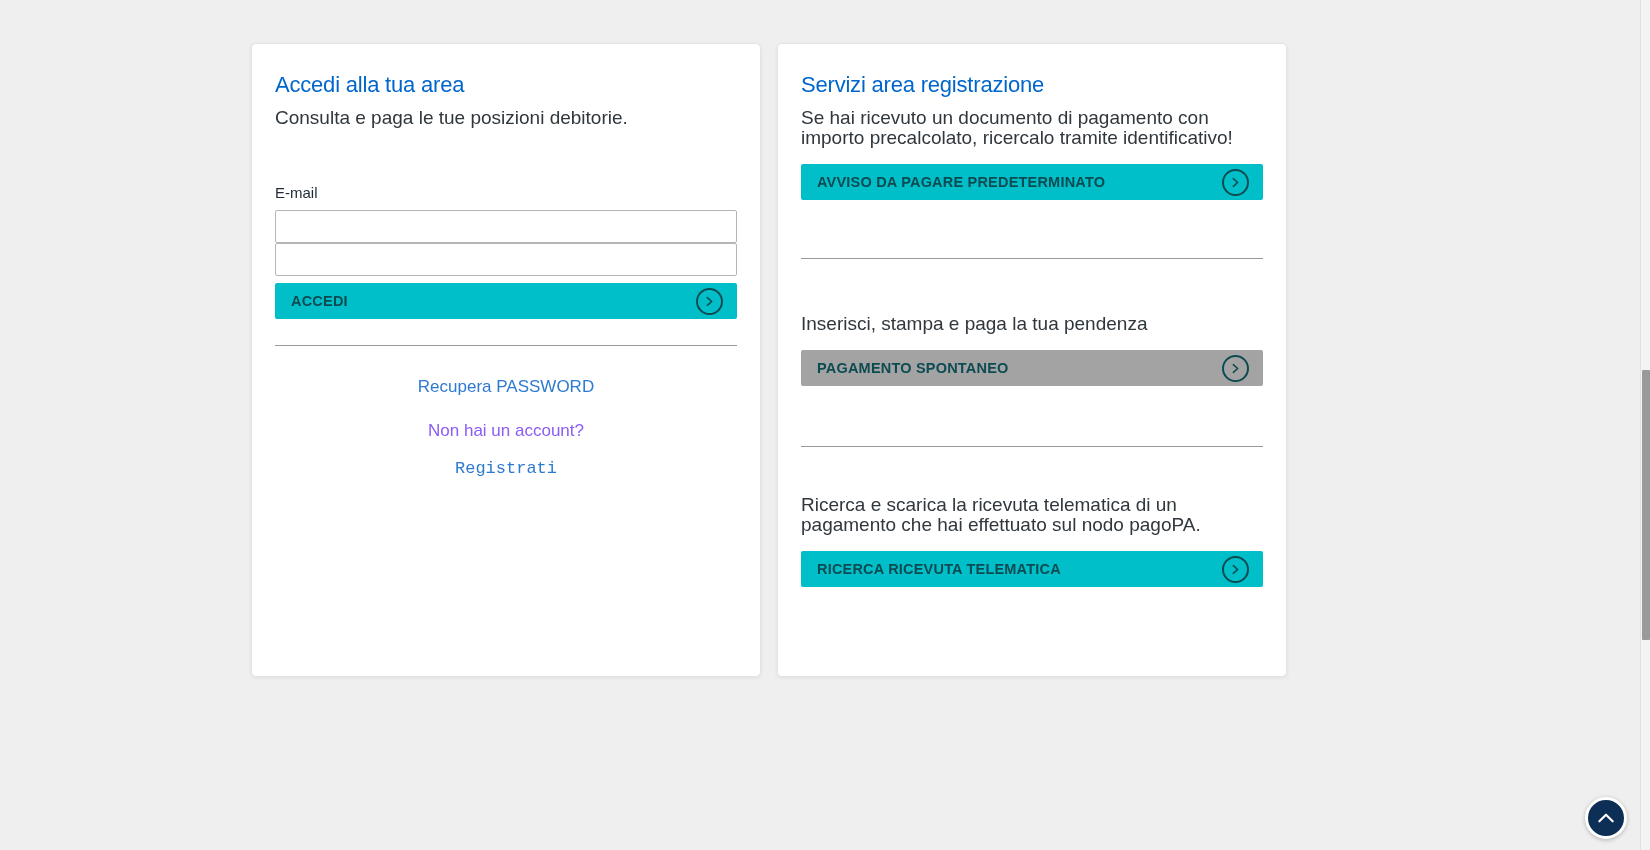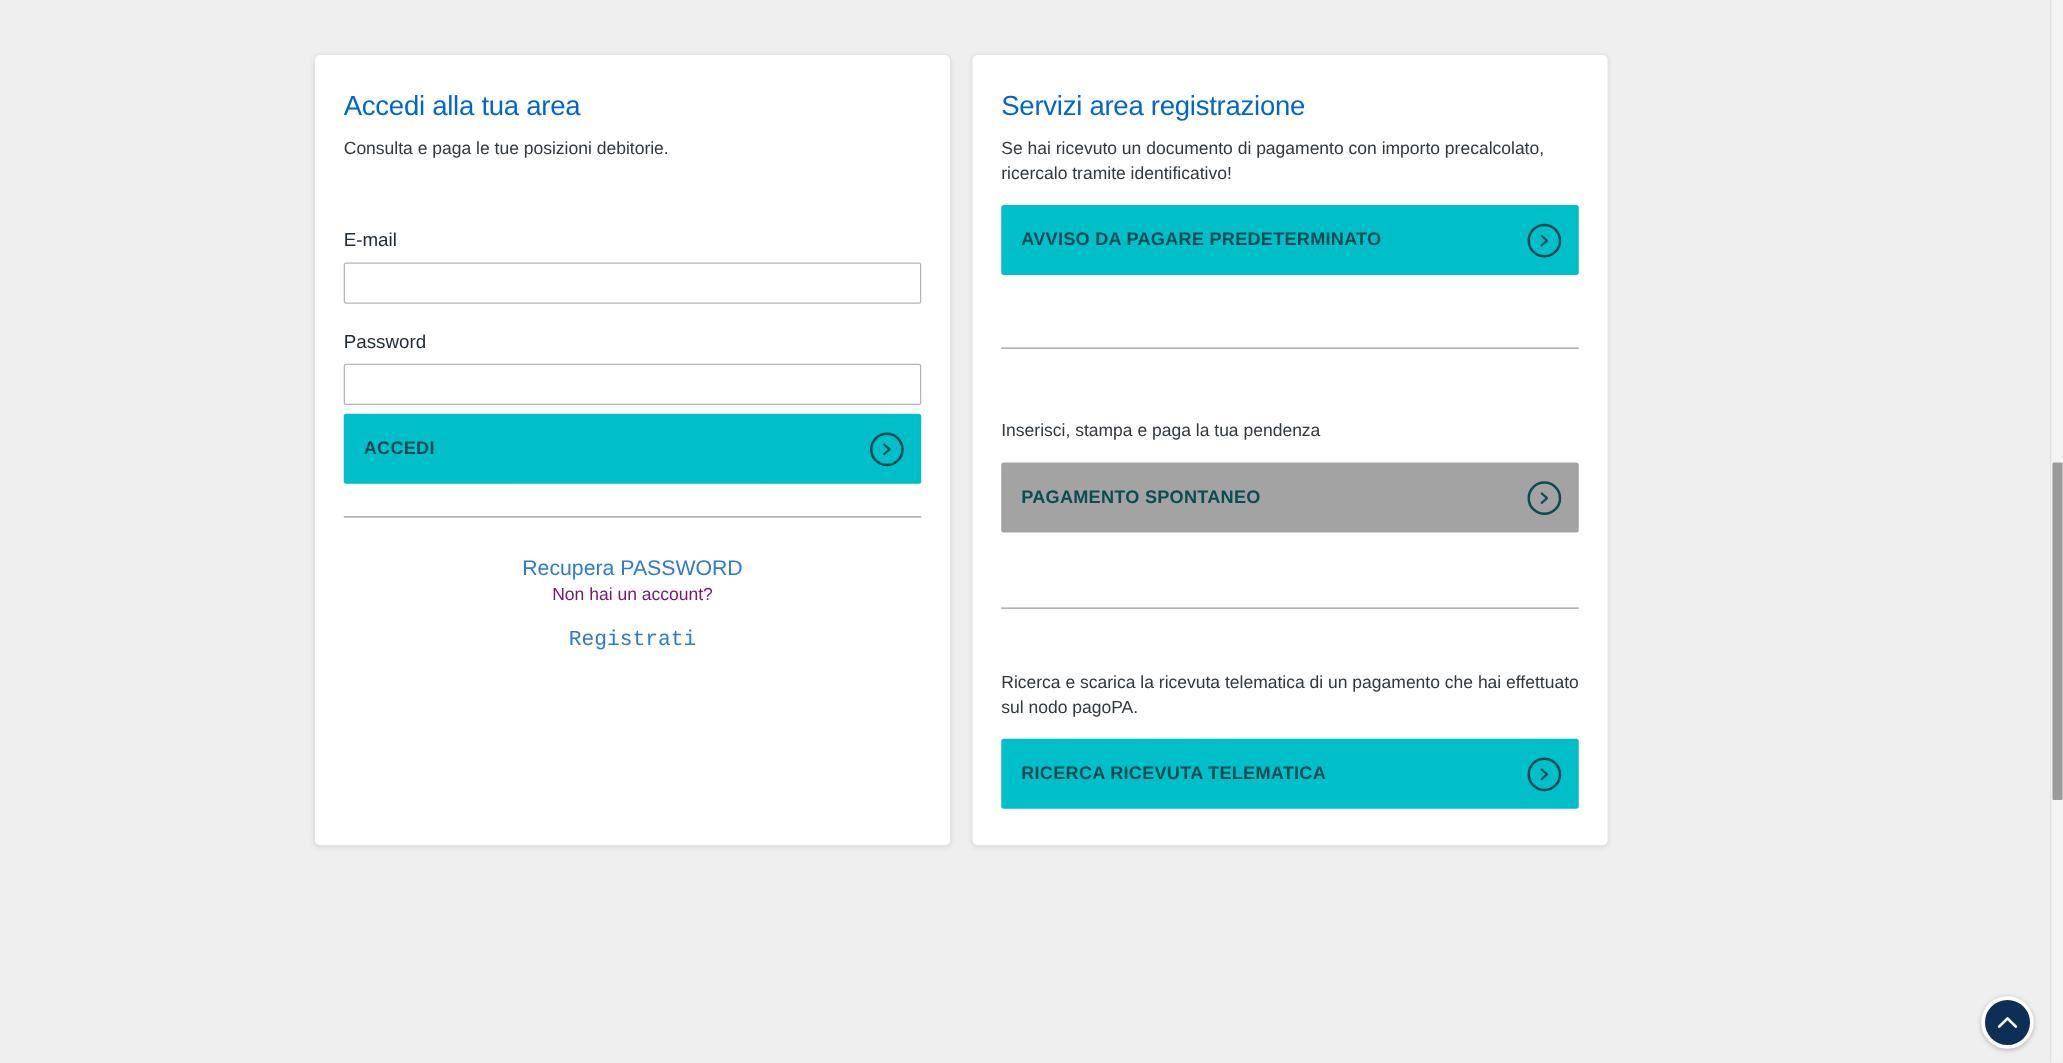--- a/index.html
+++ b/index.html
@@ -28,21 +28,21 @@
   }
   h2.card-title {
     color: #0066cc;
     font-size: 22px;
     line-height: 27px;
     font-weight: 400;
     letter-spacing: -0.2px;
     margin-bottom: 10px;
   }
   .card-subtitle, .section-desc {
-    font-size: 14px;
+    font-size: 19px;
     line-height: 20px;
     color: #30373d;
   }
   
   .field-label {
     display: block;
     font-size: 15px;
     line-height: 22px;
     color: #1f2933;
     margin-bottom: 6px;
@@ -56,21 +56,21 @@
     border-radius: 2px;
     background: #ffffff;
     font-size: 14px;
     padding: 0 10px;
     color: #30373d;
     outline: none;
   }
   
   .btn-action {
     width: 100%;
-    height: 56px;
+    height: 36px;
     border: none;
     border-radius: 2px;
     background: #00bfc8;
     color: #0d4b52;
     display: flex;
     align-items: center;
     justify-content: space-between;
     padding: 0 14px 0 16px;
     font-family: "Liberation Sans", sans-serif;
     font-size: 14.5px;
@@ -101,24 +101,24 @@
   .link {
     display: inline-block;
     color: #2e7ad1;
     font-size: 17px;
     line-height: 22px;
     text-decoration: none;
     cursor: pointer;
   }
   .link-recover { margin-top: 30px; }
   .no-account {
-    font-size: 14px;
+    font-size: 17px;
     line-height: 18px;
-    color: #701a75;
-    margin-top: 0;
+    color: #8b5cf6;
+    margin-top: 24px;
   }
   .link-register { margin-top: 18px; font-family: Liberation Mono, monospace; }
   
   .services-card .section-desc.first { margin-bottom: 16px; }
   .btn-avviso { margin-top: 0; }
   .svc-divider {
     border: none;
     border-top: 1px solid #999999;
   }
   .svc-divider.d1 { margin-top: 58px; margin-bottom: 55px; }
@@ -167,21 +167,20 @@
 
 <main class="cards">
 
   <section class="card login-card">
     <h2 class="card-title">Accedi alla tua area</h2>
     <p class="card-subtitle">Consulta e paga le tue posizioni debitorie.</p>
 
     <label class="field-label email">E-mail</label>
     <input type="email" class="text-input" value="" style="">
 
-    <label class="field-label password">Password</label>
     <input type="password" class="text-input" value="" style="">
 
     <button class="btn-action btn-accedi">
       <span>ACCEDI</span>
       <span class="arrow-circle">
         <svg width="13" height="13" viewBox="0 0 24 24" fill="none" stroke="#0d4b52" stroke-width="3" stroke-linecap="round" stroke-linejoin="round">
           <polyline points="8,5 16,12 8,19"></polyline>
         </svg>
       </span>
     </button>

